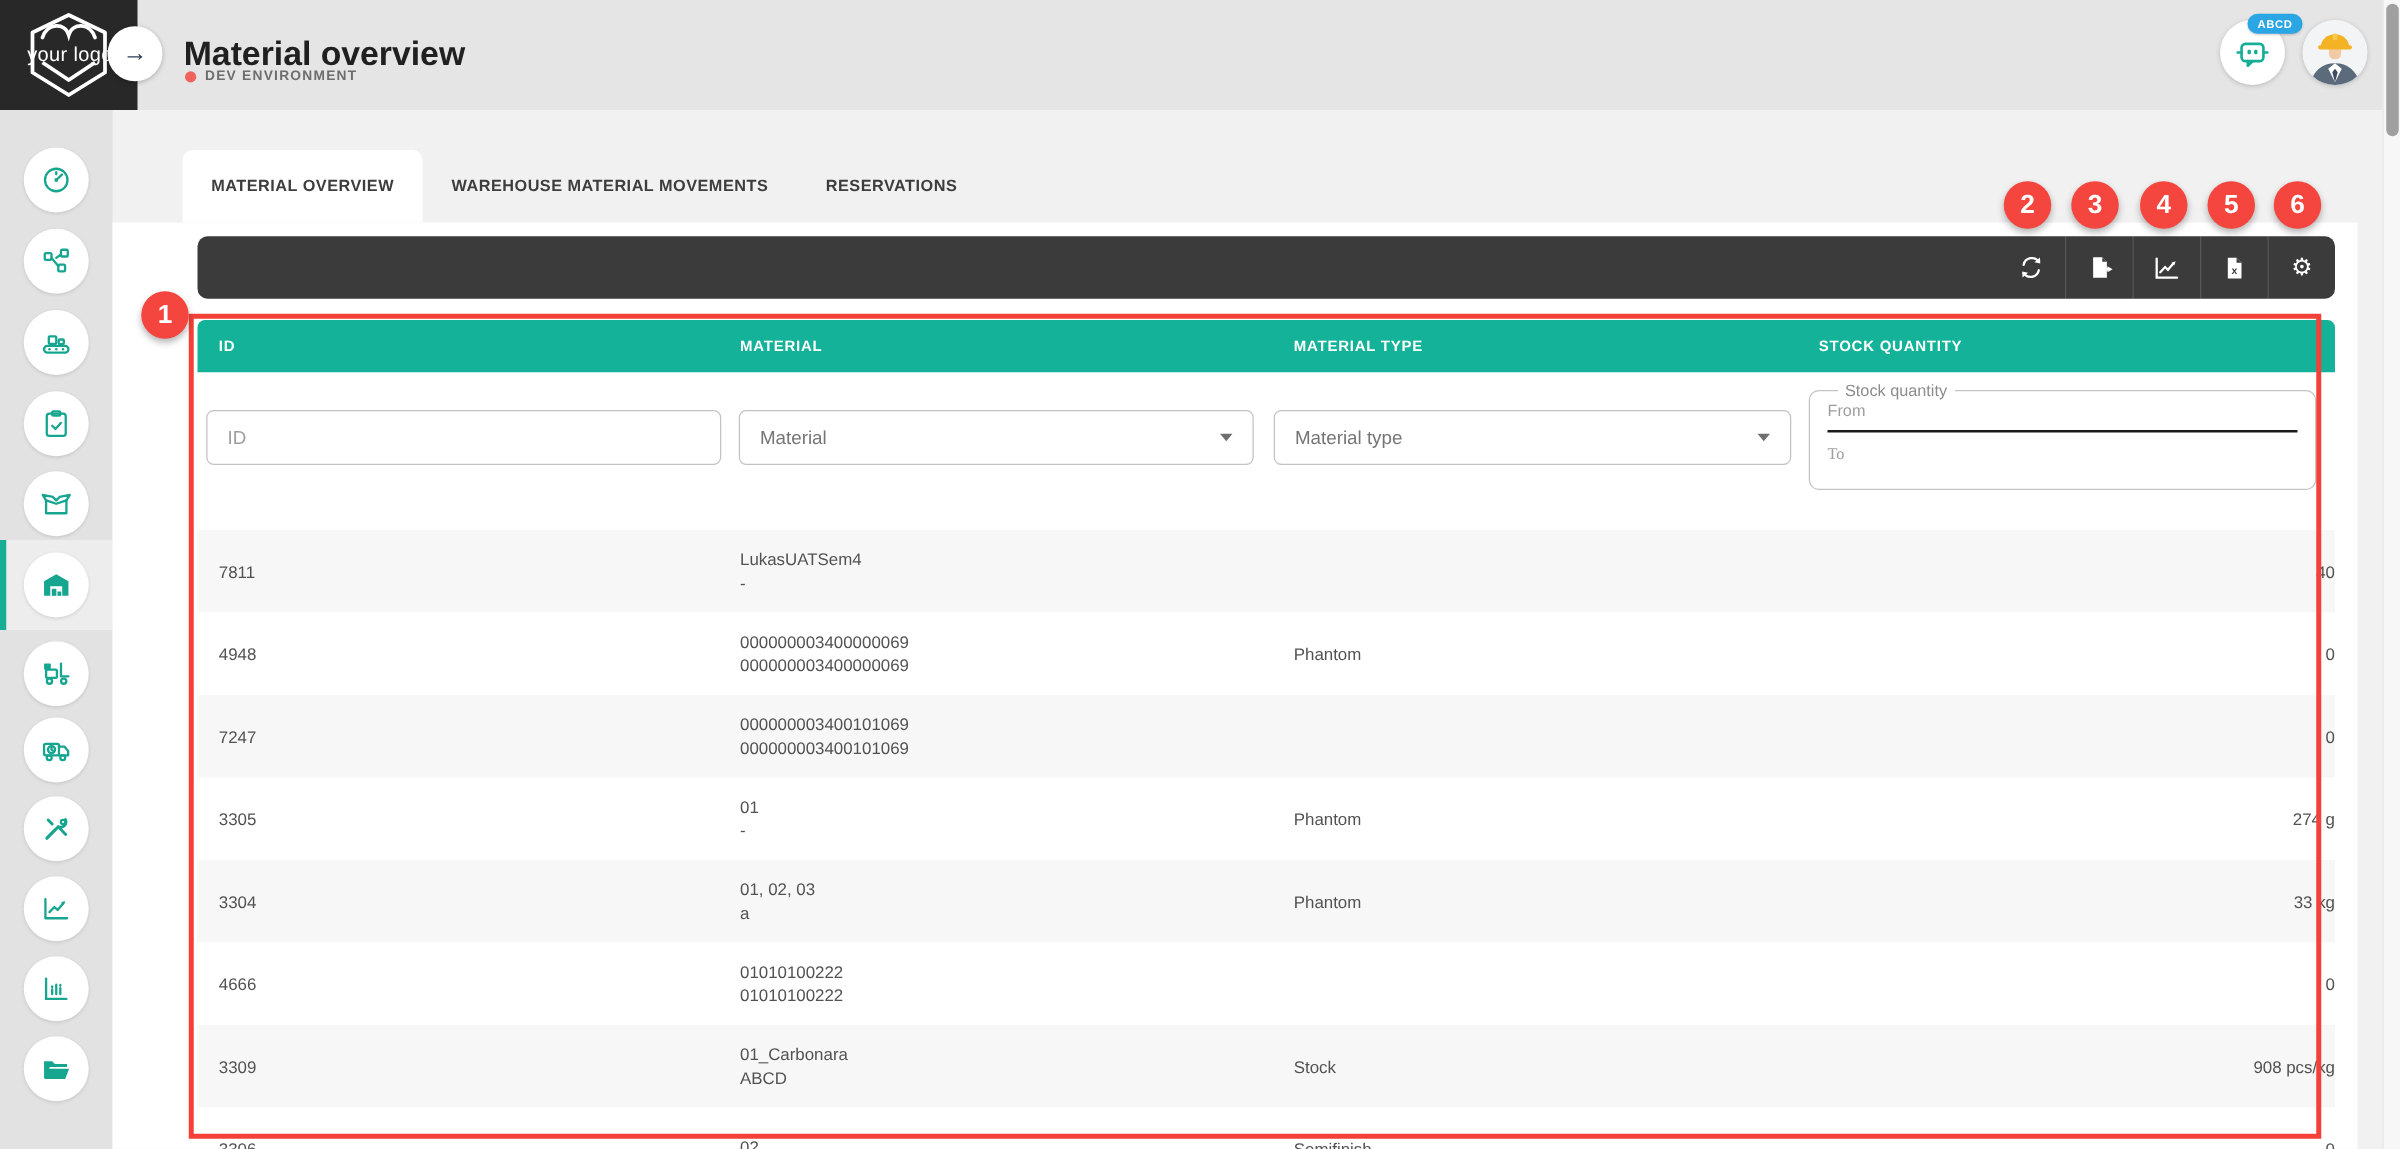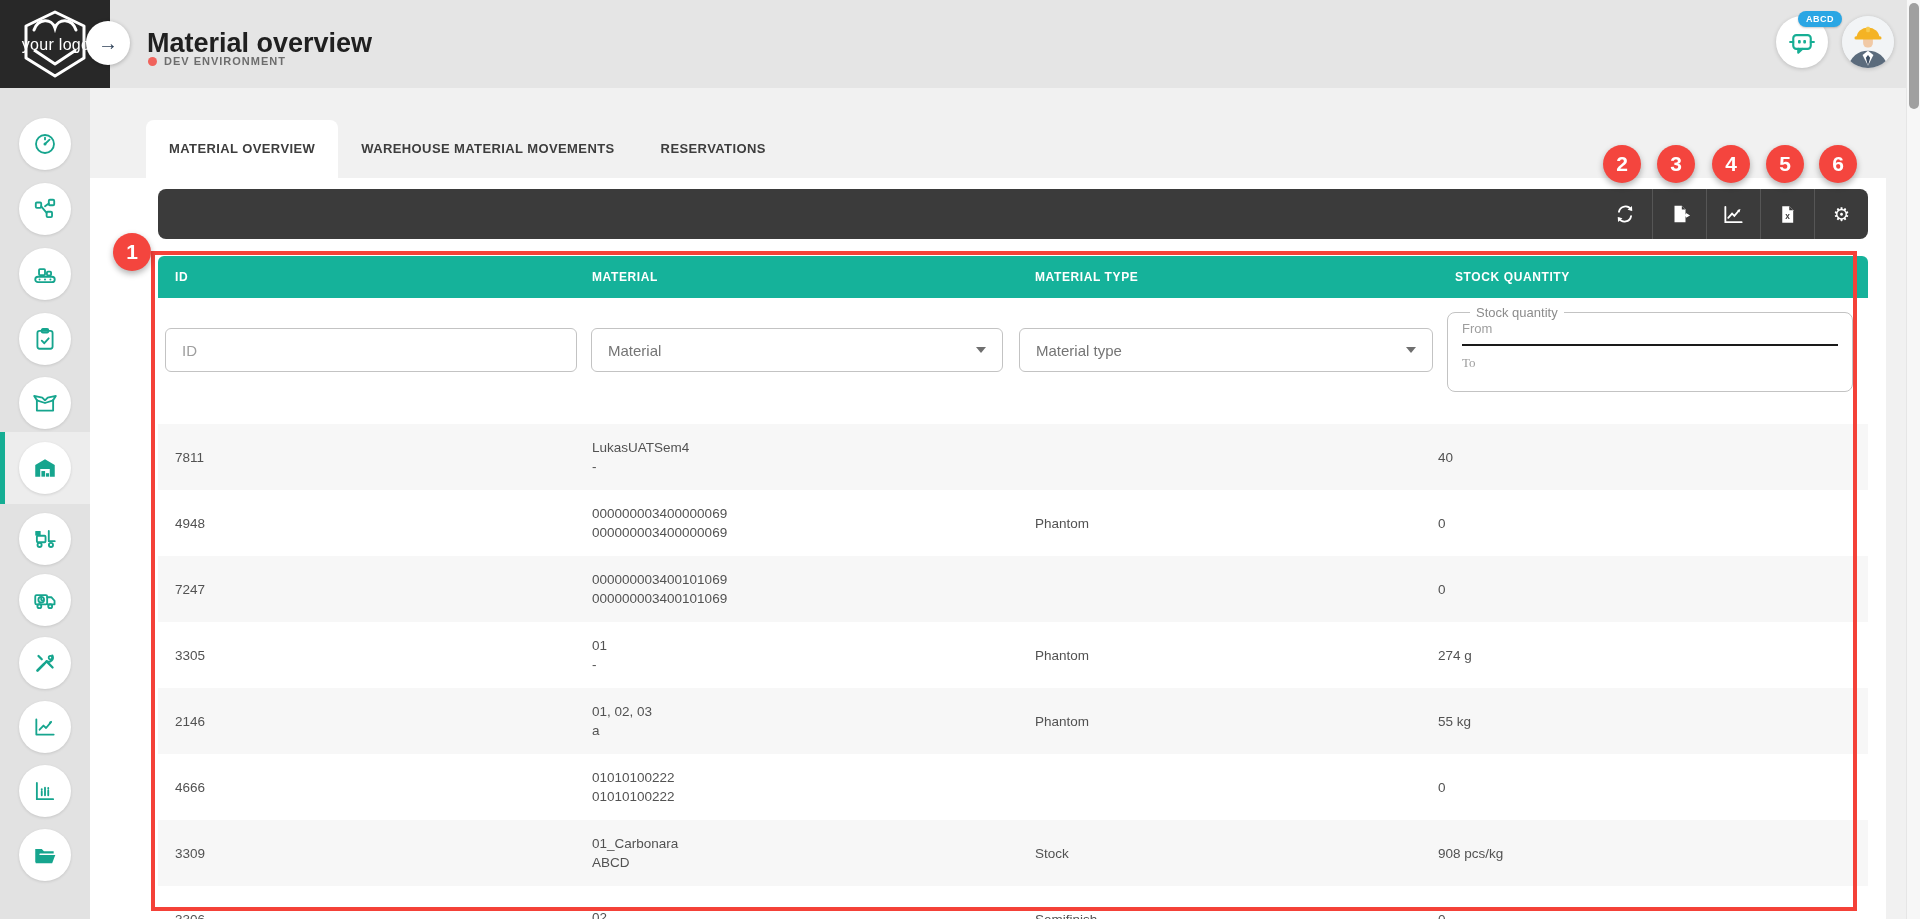--- a/index.html
+++ b/index.html
@@ -76,21 +76,21 @@
   .stock-fieldset legend { margin-left:8px; padding:0 6px; font-size:13px; color:#8c8c8c; }
   .from-text { margin-top:1px; font-size:13px; color:#9e9e9e; }
   .from-line { margin-top:8px; border-bottom:2px solid #1a1a1a; }
   .to-text { margin-top:9px; font-size:13px; color:#9e9e9e;font-family:Liberation Serif, serif; }
 
   .rows { position:absolute; left:158px; top:424px; width:1710px; }
   .data-row { height:66px; align-items:center; cursor:pointer; }
   .rows div.data-row:nth-of-type(odd) { background:#f7f7f7; }
   .cell { padding-left:17px; font-size:13.5px; color:#525252; }
   .cell .l2 { margin-top:4px; }
-  .cell.qty { padding-left:0; text-align:left; }
+  .cell.qty { padding-left:0; text-align:right; }
   .cell .line { line-height:15px; }
 
   
   .anno-rect { position:absolute; left:151px; top:251px; width:1706px; height:660px;
                border:4px solid #f44138; z-index:20; pointer-events:none; }
   .badge { position:absolute; width:38px; height:38px; border-radius:50%; background:#f4453e;
            color:#fff; font-size:21px; font-weight:bold; display:flex; align-items:center;
            justify-content:center; box-shadow:0 3px 6px rgba(0,0,0,.3); z-index:21; }
 
   
@@ -425,27 +425,27 @@
     <div class="data-row grid-cols">
       <div class="cell">3305</div>
       <div class="cell">
         <div class="line">01</div>
         <div class="line l2">-</div>
       </div>
       <div class="cell">Phantom</div>
       <div class="cell qty">274 g</div>
     </div>
     <div class="data-row grid-cols">
-      <div class="cell">2146</div>
+      <div class="cell">3304</div>
       <div class="cell">
         <div class="line">01, 02, 03</div>
         <div class="line l2">a</div>
       </div>
       <div class="cell">Phantom</div>
-      <div class="cell qty">55 kg</div>
+      <div class="cell qty">33 kg</div>
     </div>
     <div class="data-row grid-cols">
       <div class="cell">4666</div>
       <div class="cell">
         <div class="line">01010100222</div>
         <div class="line l2">01010100222</div>
       </div>
       <div class="cell"></div>
       <div class="cell qty">0</div>
     </div>

